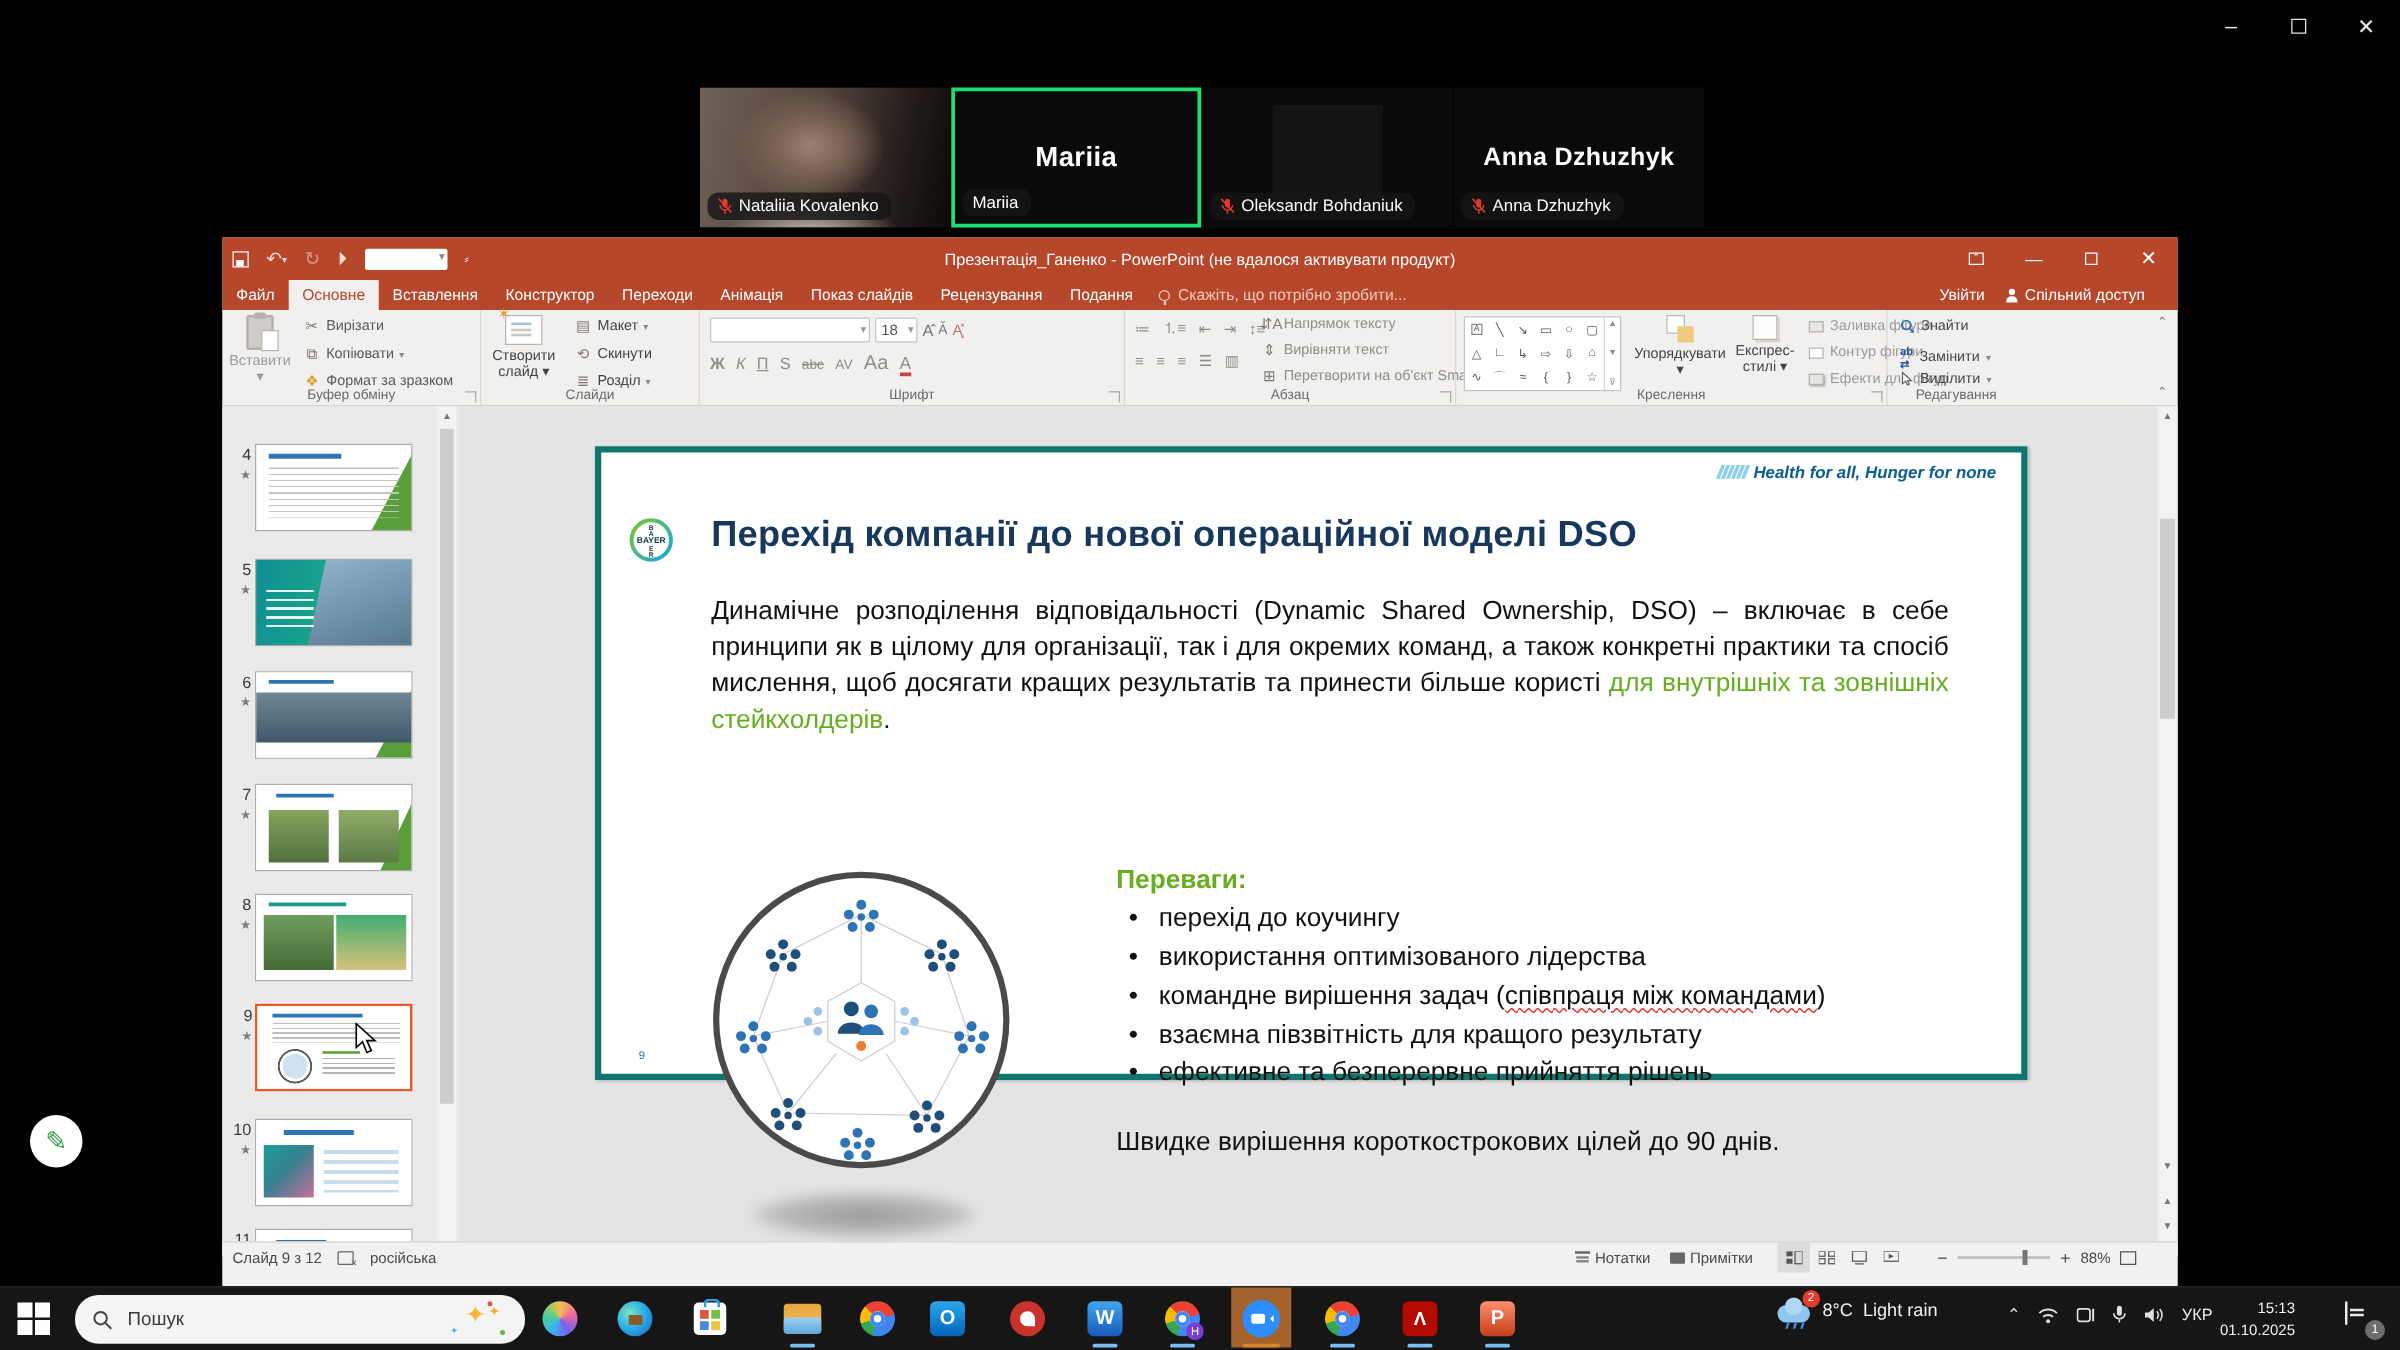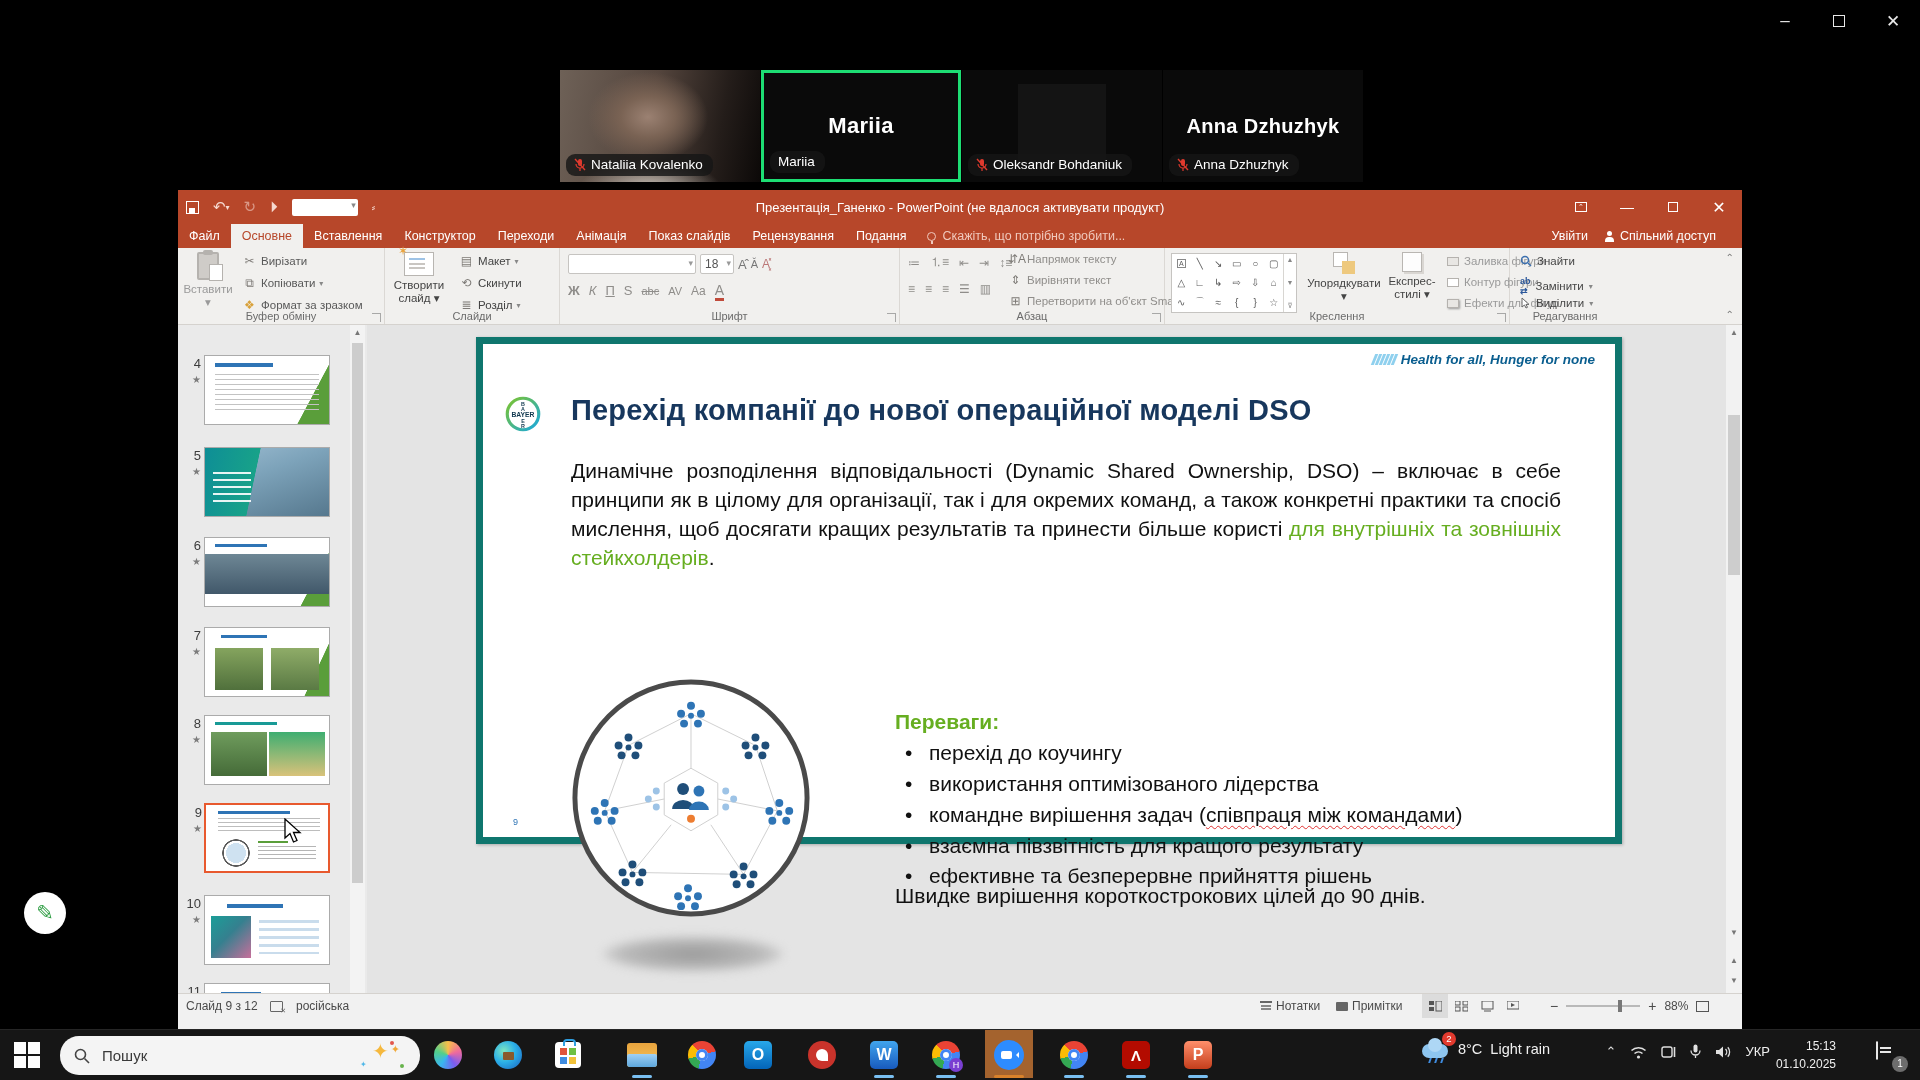--- a/index.html
+++ b/index.html
@@ -137,33 +137,33 @@
       #fff; }
   .m11 { background:
       linear-gradient(#2e74b5,#2e74b5) 16px 8px/40px 3px no-repeat,
       #fff; }
   .tp-scroll { position:absolute; right:2px; top:0; width:15px; height:680px; background:#f3f3f3; }
   .tp-scroll .sarr { position:absolute; left:0; width:15px; height:15px; color:#777; font-size:8px; text-align:center; line-height:15px; background:#f3f3f3; }
   .tp-thumbbar { position:absolute; left:2px; top:18px; width:11px; height:540px; background:#cdcdcd; }
 
   
   .slide-wrap { position:absolute; left:189px; top:0; right:20px; height:680px; }
-  .slide { position:absolute; left:109px; top:12px; width:1146px; height:507px; background:#fff; border:7px solid #0f766e; box-shadow:1px 1px 3px rgba(0,0,0,.25); }
+  .slide { position:absolute; left:109px; top:32px; width:1146px; height:507px; background:#fff; border:5px solid #0f766e; box-shadow:1px 1px 3px rgba(0,0,0,.25); }
   .slogan { position:absolute; right:20px; top:8px; display:flex; align-items:center; gap:5px;
     color:#0a5e8f; font-size:13.5px; font-style:italic; font-weight:700; }
   .flagstripes { display:flex; gap:1.5px; transform:skewX(-22deg); }
   .flagstripes i { display:block; width:2.5px; height:11px; background:#8fd0ee; }
   .bayer-logo { position:absolute; left:22px; top:52px; width:36px; height:36px; }
   .slide-title { position:absolute; left:88px; top:50px; width:1020px; font-size:29px; font-weight:700; color:#17375d; letter-spacing:.2px; }
   .para { position:absolute; left:88px; width:990px; font-size:21px; color:#111; line-height:1.38; text-align:justify; }
   .p1 { top:113px; }
   .p2 { top:258px; }
   .green { color:#66AE20; }
   .benefits { position:absolute; left:412px; top:330px; width:660px; font-size:21px; color:#111; }
-  .benefits .bt { color:#66AE20; font-weight:700; margin-bottom:4px;margin-top:36px; }
+  .benefits .bt { color:#66AE20; font-weight:700; margin-bottom:4px; }
   .benefits ul { list-style:none; }
   .benefits li { position:relative; padding-left:34px; line-height:1.47; }
   .benefits li::before { content:"•"; position:absolute; left:10px; }
   .squiggle { text-decoration:underline; text-decoration-style:wavy; text-decoration-color:#e03131; text-decoration-thickness:1px; text-underline-offset:3px; }
   .closing { position:absolute; left:412px; top:540px; width:680px; font-size:21px; color:#111; }
   .diagram { position:absolute; left:84px; top:330px; width:248px; height:248px; }
   .smudge { position:absolute; left:120px; top:592px; width:180px; height:36px; border-radius:50%;
     background:radial-gradient(ellipse, #9a9a9a 0%, #b9b9b9 55%, rgba(200,200,200,0) 80%); filter:blur(5px); }
   .pagenum { position:absolute; left:30px; bottom:10px; font-size:9px; color:#2e74b5; }
 
@@ -409,21 +409,21 @@
           <span style="font-size:12px;color:#b77;">А͓̽</span>
         </div>
         <div class="smallrow" style="left:8px; top:34px;">
           <span class="fontglyphs">
             <span class="fb">Ж</span>
             <span style="font-style:italic;">К</span>
             <span style="text-decoration:underline;">П</span>
             <span>S</span>
             <span style="text-decoration:line-through;font-size:11px;">abc</span>
             <span style="font-size:11px;">AV</span>
-            <span style="font-size:12px;">Aa</span>
+            <span style="font-size:16px;">Aa</span>
             <span style="font-size:14px;border-bottom:3px solid #c04a3a;">А</span>
           </span>
         </div>
         <div class="rgl">Шрифт</div>
         <span class="dlg"></span>
       </div>
 
       <div class="rgroup" style="left:722px; width:265px;">
         <div class="smallrow" style="left:8px; top:6px; gap:10px; color:#8f8d8a; font-size:12px;">
           <span>≔</span>

